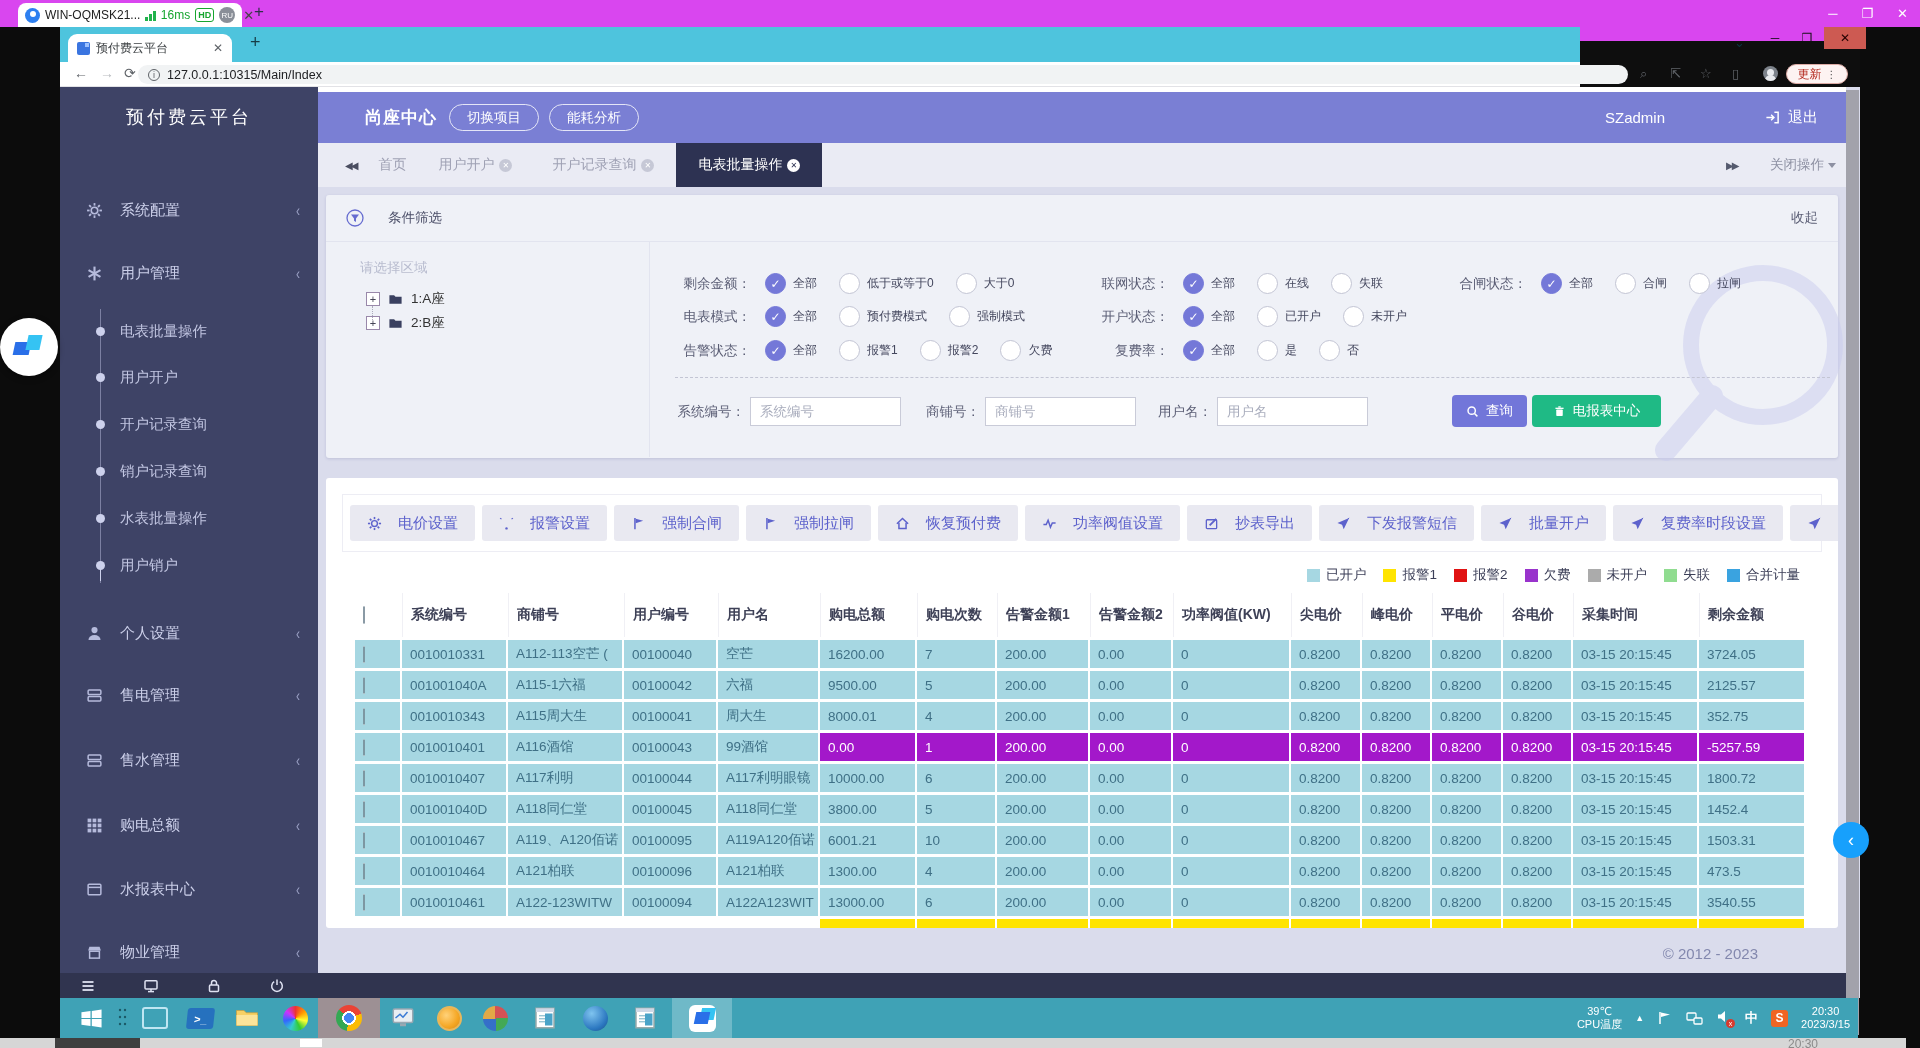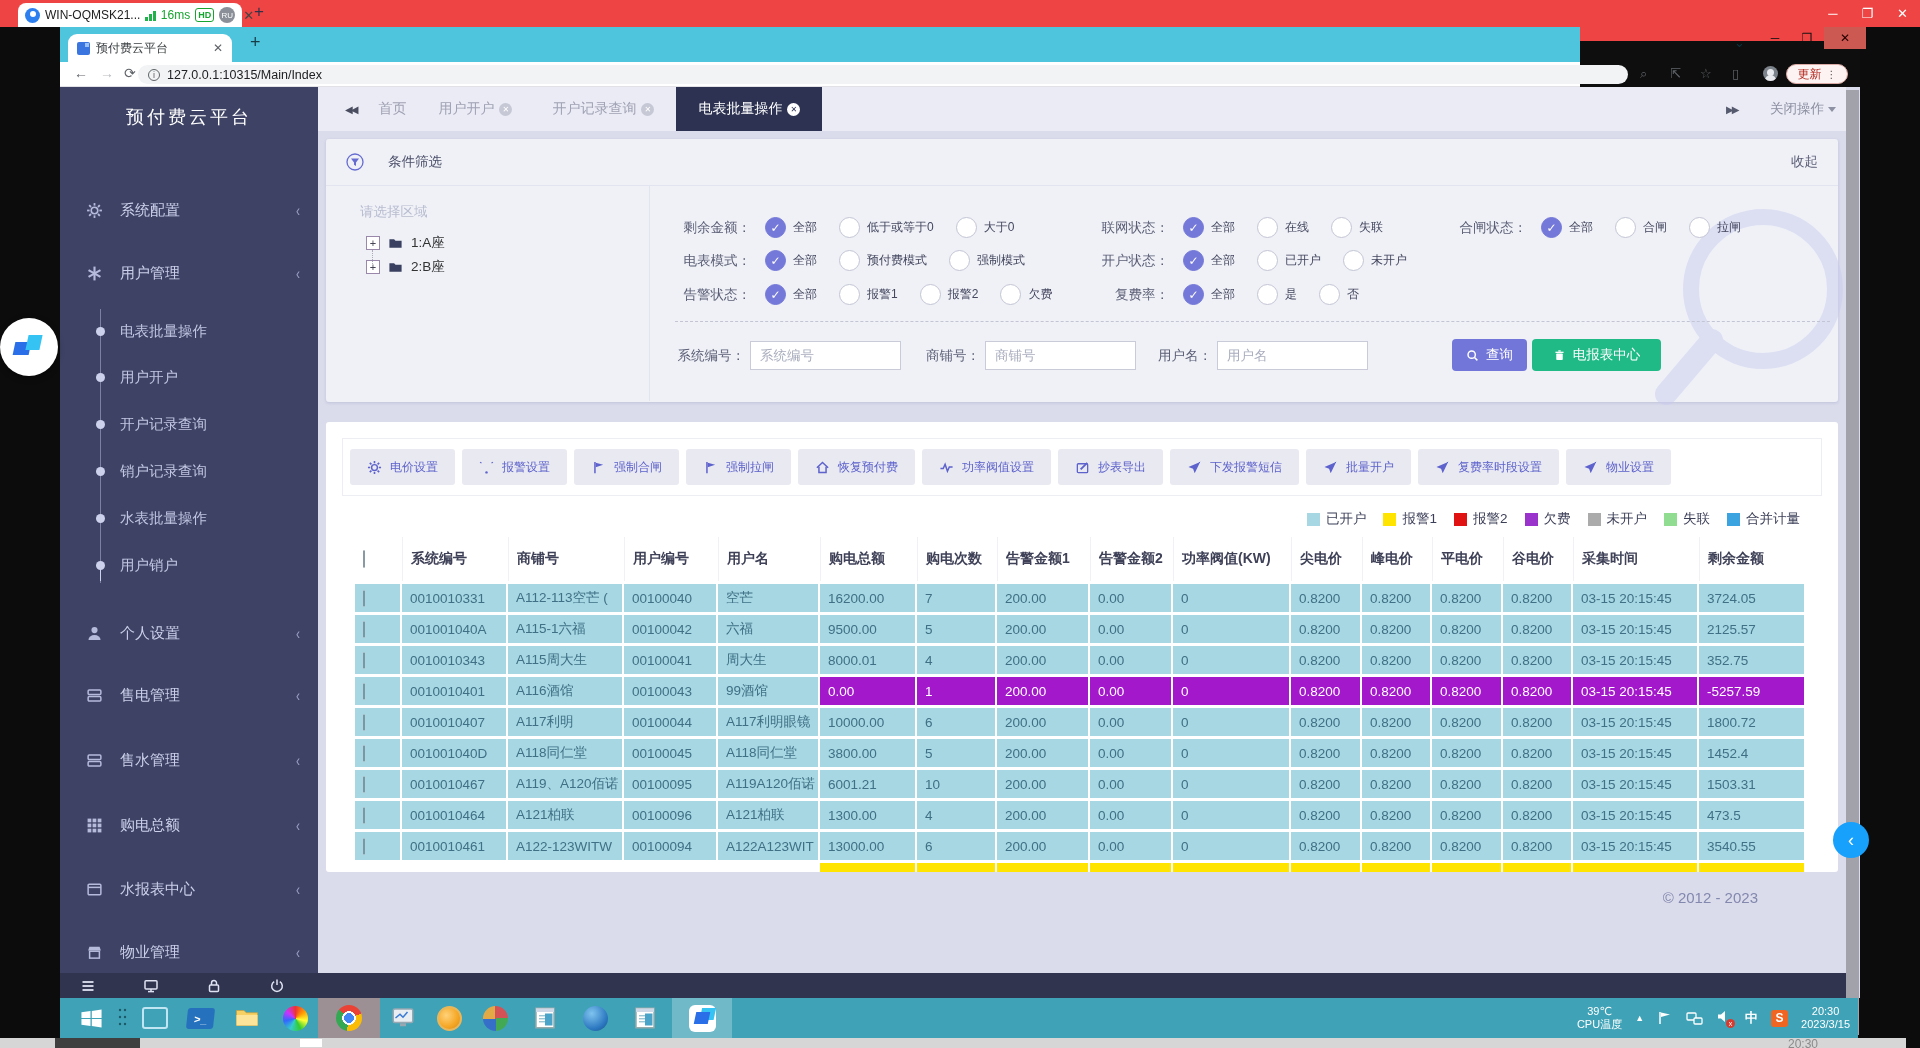--- a/index.html
+++ b/index.html
@@ -1,20 +1,20 @@
 <!DOCTYPE html>
 <html><head>
 <meta charset="utf-8">
 <style>
 *{margin:0;padding:0;box-sizing:border-box}
 html,body{width:1920px;height:1048px;overflow:hidden}
 body{font-family:"Liberation Sans","DejaVu Sans",sans-serif;background:#0e0e0e;position:relative;font-size:13px}
 .abs{position:absolute}
 
-.rd-bar{left:0;top:0;width:1920px;height:41px;background:#ef4444}
+.rd-bar{left:0;top:0;width:1920px;height:41px;background:#d946ef}
 .rd-tab{position:absolute;left:18px;top:3px;width:224px;height:24px;background:#fff;border-radius:8px 8px 0 0;display:flex;align-items:center;padding:0 7px;gap:5px}
 .rd-logo{width:15px;height:15px;border-radius:50%;background:#2d7ff0;position:relative;flex:none}
 .rd-logo:after{content:"";position:absolute;left:4.5px;top:3px;width:6px;height:6px;border-radius:50%;background:#fff}
 .rd-title{font-size:12px;color:#222;white-space:nowrap}
 .sig{display:flex;align-items:flex-end;gap:1.5px;height:11px;flex:none}
 .sig i{width:2.5px;background:#21b24b;display:block}
 .rd-latency{font-size:12px;color:#17a52f}
 .hd-badge{border:1px solid #17a52f;color:#17a52f;font-size:9px;font-weight:bold;padding:0 2px;border-radius:3px;line-height:12px}
 .ru-badge{width:16px;height:16px;border-radius:50%;background:#8a8f98;color:#fff;font-size:8px;display:grid;place-items:center;flex:none}
 .rd-close{color:#444;font-size:13px;margin-left:3px}
@@ -114,21 +114,21 @@
 .inp-label{text-align:right;color:#5b5e75;font-size:13.5px;margin-right:5px;white-space:nowrap}
 .inp{width:151px;height:29px;background:#fff;border:1px solid #c9cbd8;font-size:13.5px;color:#a9adbd;display:flex;align-items:center;padding:0 9px}
 .btn{position:absolute;top:200px;height:32px;border-radius:4px;color:#fff;font-size:13.5px;display:flex;align-items:center;justify-content:center;gap:7px}
 .btn .ic{width:13px;height:13px}
 .btn-search{left:1126px;width:75px;background:#7276d9}
 .btn-clear{left:1206px;width:129px;background:#1fba85}
 .watermark{position:absolute;left:1280px;top:40px;width:240px;height:230px;opacity:.5;pointer-events:none}
 
 .t-panel{position:absolute;left:8px;top:291px;width:1512px;height:450px;background:#fff;border-radius:3px;overflow:hidden}
 .tp-toolbar{position:absolute;left:16px;top:16px;width:1480px;height:58px;border:1px solid #ededf4;display:flex;align-items:center;padding:0 7px;gap:7px}
-.tbtn{height:36px;background:#e9e9f1;border-radius:3px;display:flex;align-items:center;gap:8px;padding:8px 17px;color:#5d62cc;font-size:12px;white-space:nowrap}
+.tbtn{height:36px;background:#e9e9f1;border-radius:3px;display:flex;align-items:center;gap:16px;padding:8px 17px;color:#5d62cc;font-size:15px;white-space:nowrap}
 .legend{position:absolute;top:88px;right:38px;display:flex;gap:17px;align-items:center}
 .lg{display:flex;align-items:center;gap:6px;font-size:13.5px;color:#3c3f58}
 .lg i{width:13px;height:13px;display:block}
 .tbl{position:absolute;left:27px;top:112px;width:1453px}
 table{border-collapse:separate;border-spacing:2px 3px;table-layout:fixed;width:1453px}
 th{height:44px;font-size:14px;color:#3e4157;text-align:left;padding:0 8px;font-weight:bold;white-space:nowrap;overflow:hidden;border-left:1px solid #f0f0f5}
 th:first-child{border-left:none}
 td{height:28px;background:#a6d7e2;font-size:13.5px;color:#3f7086;padding:0 8px;white-space:nowrap;overflow:hidden}
 tr.arrears td.hl{background:#a318ca;color:#fff}
 tr.partial td{background:#fff;height:28px}
@@ -329,20 +329,37 @@
             <span class="ic"><svg width="17" height="17" viewBox="0 0 16 16">
                 <path d="M2 6 L3.2 2.5 H12.8 L14 6 Z" fill="#b6bbdc"></path>
                 <rect x="3.4" y="6.8" width="9.2" height="6.5" fill="none" stroke="#b6bbdc" stroke-width="1.4"></rect>
               </svg></span>
             <span class="lb">物业管理</span>
             <span class="ch">‹</span>
           </div>
         </div>
     </div>
     <div class="main">
+      <div class="m-header">
+        <span class="proj">尚座中心</span>
+        <span class="hpill" style="margin-left:12px">
+            <span>切换项目</span>
+          </span>
+        <span class="hpill">
+            <span>能耗分析</span>
+          </span>
+        <span class="huser">SZadmin</span>
+        <span class="hlogout">
+          <svg class="ic" viewBox="0 0 16 16" fill="none" stroke="#fff" stroke-width="1.6">
+              <path d="M10 2.5H14V13.5H10"></path>
+              <path d="M1.5 8H9M6.5 5 9.5 8 6.5 11"></path>
+            </svg>
+          <span>退出</span>
+        </span>
+      </div>
       <div class="m-tabbar">
         <span class="tbk">◀◀</span>
         <div id="ptabs" style="display:flex;align-items:center;height:44px">
             <div class="ptab" style="margin-left:22px">
               <span>首页</span>
             </div>
             <div class="ptab" style="margin-left:32px">
               <span>用户开户</span>
               <span class="x">✕</span>
             </div>

